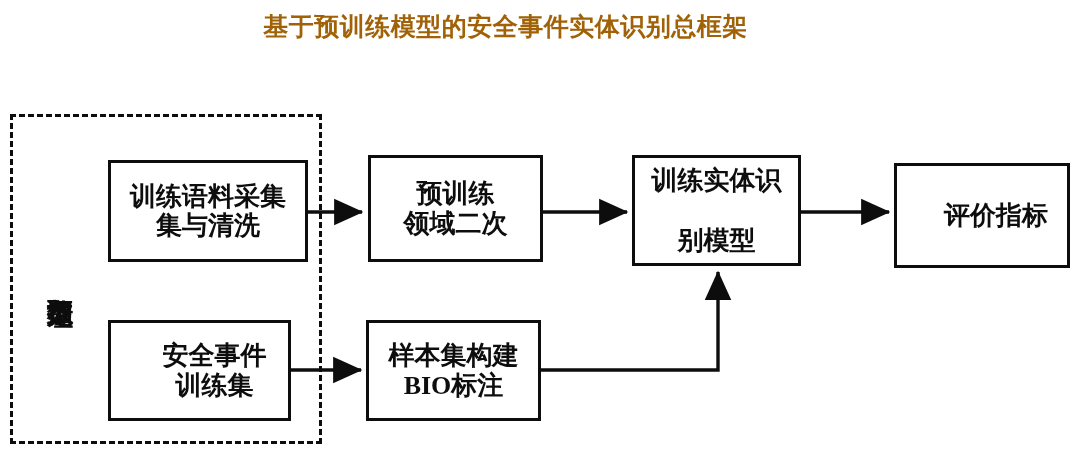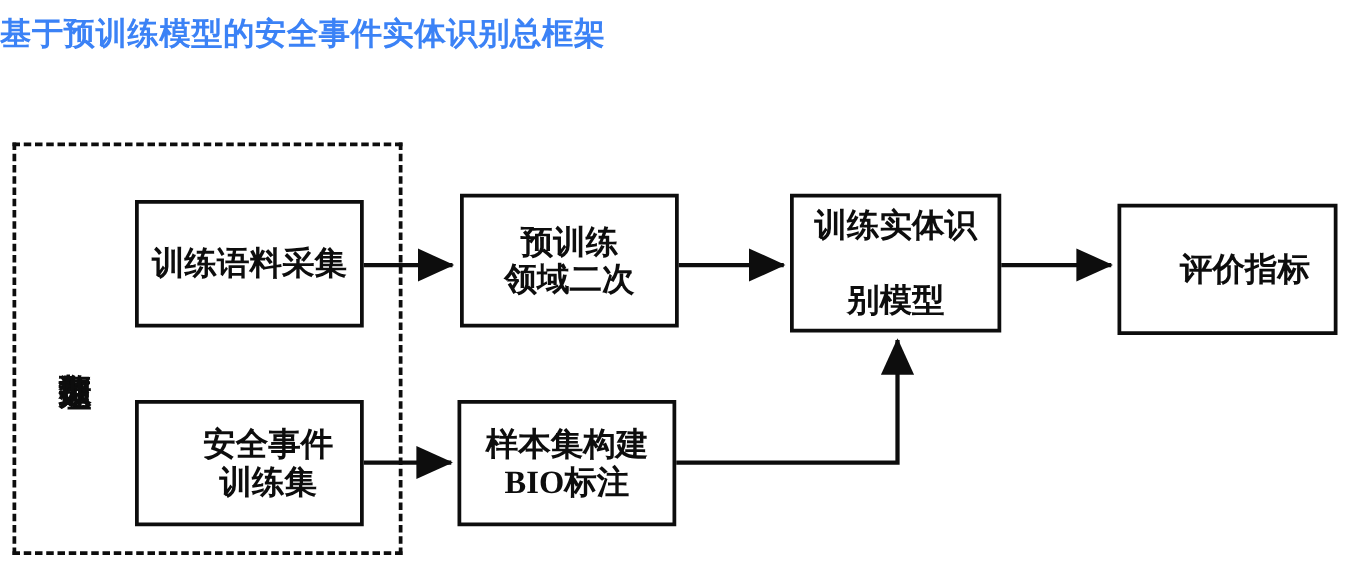--- a/index.html
+++ b/index.html
@@ -16,23 +16,24 @@
     width: 1080px;
     height: 457px;
     background: #ffffff;
     overflow: hidden;
   }
   #diagram-title {
     position: absolute;
     left: 0;
     top: 10px;
     width: 1011px;
+    text-align: center;
     font-size: 25px;
     font-weight: bold;
-    color: #3b82f6;
+    color: #a16207;
     letter-spacing: 0.5px;
     font-family: "Liberation Serif", "DejaVu Serif", serif;
   }
   #svg-layer {
     position: absolute;
     left: 0;
     top: 0;
     width: 1080px;
     height: 457px;
   }
@@ -96,22 +97,23 @@
 
     <line x1="542" y1="212" x2="627" y2="212" stroke="#0d0d0d" stroke-width="3.4" marker-end="url(#arrowhead)"></line>
 
     <line x1="800" y1="212" x2="889" y2="212" stroke="#0d0d0d" stroke-width="3.4" marker-end="url(#arrowhead)"></line>
 
     <line x1="290" y1="370" x2="361" y2="370" stroke="#0d0d0d" stroke-width="3.4" marker-end="url(#arrowhead)"></line>
 
     <polyline points="540,370 718,370 718,272" fill="none" stroke="#0d0d0d" stroke-width="3.4" marker-end="url(#arrowhead)"></polyline>
   </svg>
 
-  <div class="node" style="left: 108px; top: 160px; width: 183px; height: 102px; flex-direction: column;">
+  <div class="node" style="left: 108px; top: 160px; width: 200px; height: 102px; flex-direction: column;">
     <span>训练语料采集</span>
+  <span>集与清洗</span>
     </div>
 
   <div class="node" style="left:368px; top:155px; width:175px; height:107px; flex-direction:column;">
     <span>预训练</span>
     <span>领域二次</span>
   </div>
 
   <div class="node" style="left:632px; top:155px; width:169px; height:111px; flex-direction:column;gap:31px;">
     <span>训练实体识</span>
     <span>别模型</span>

